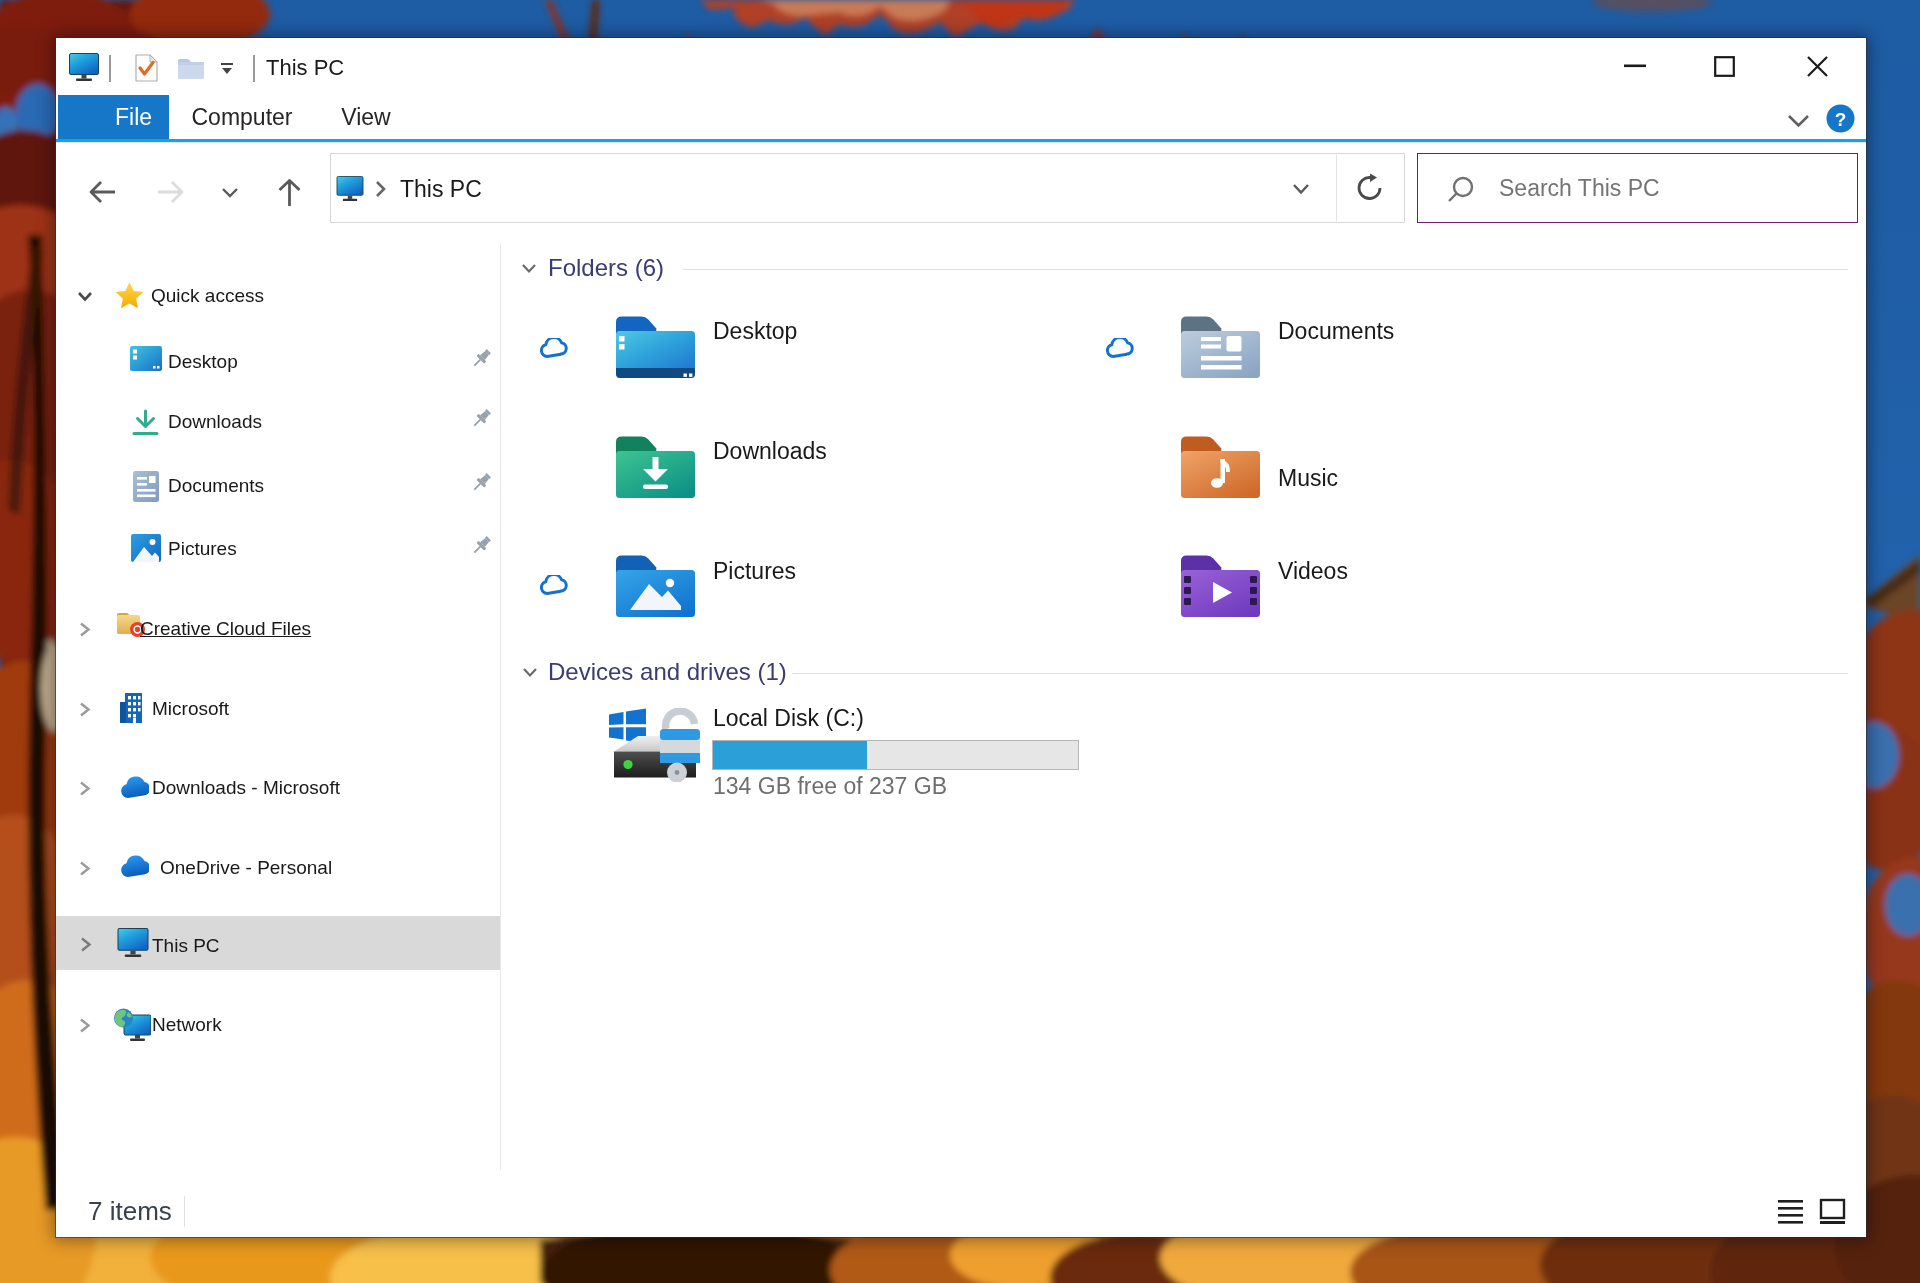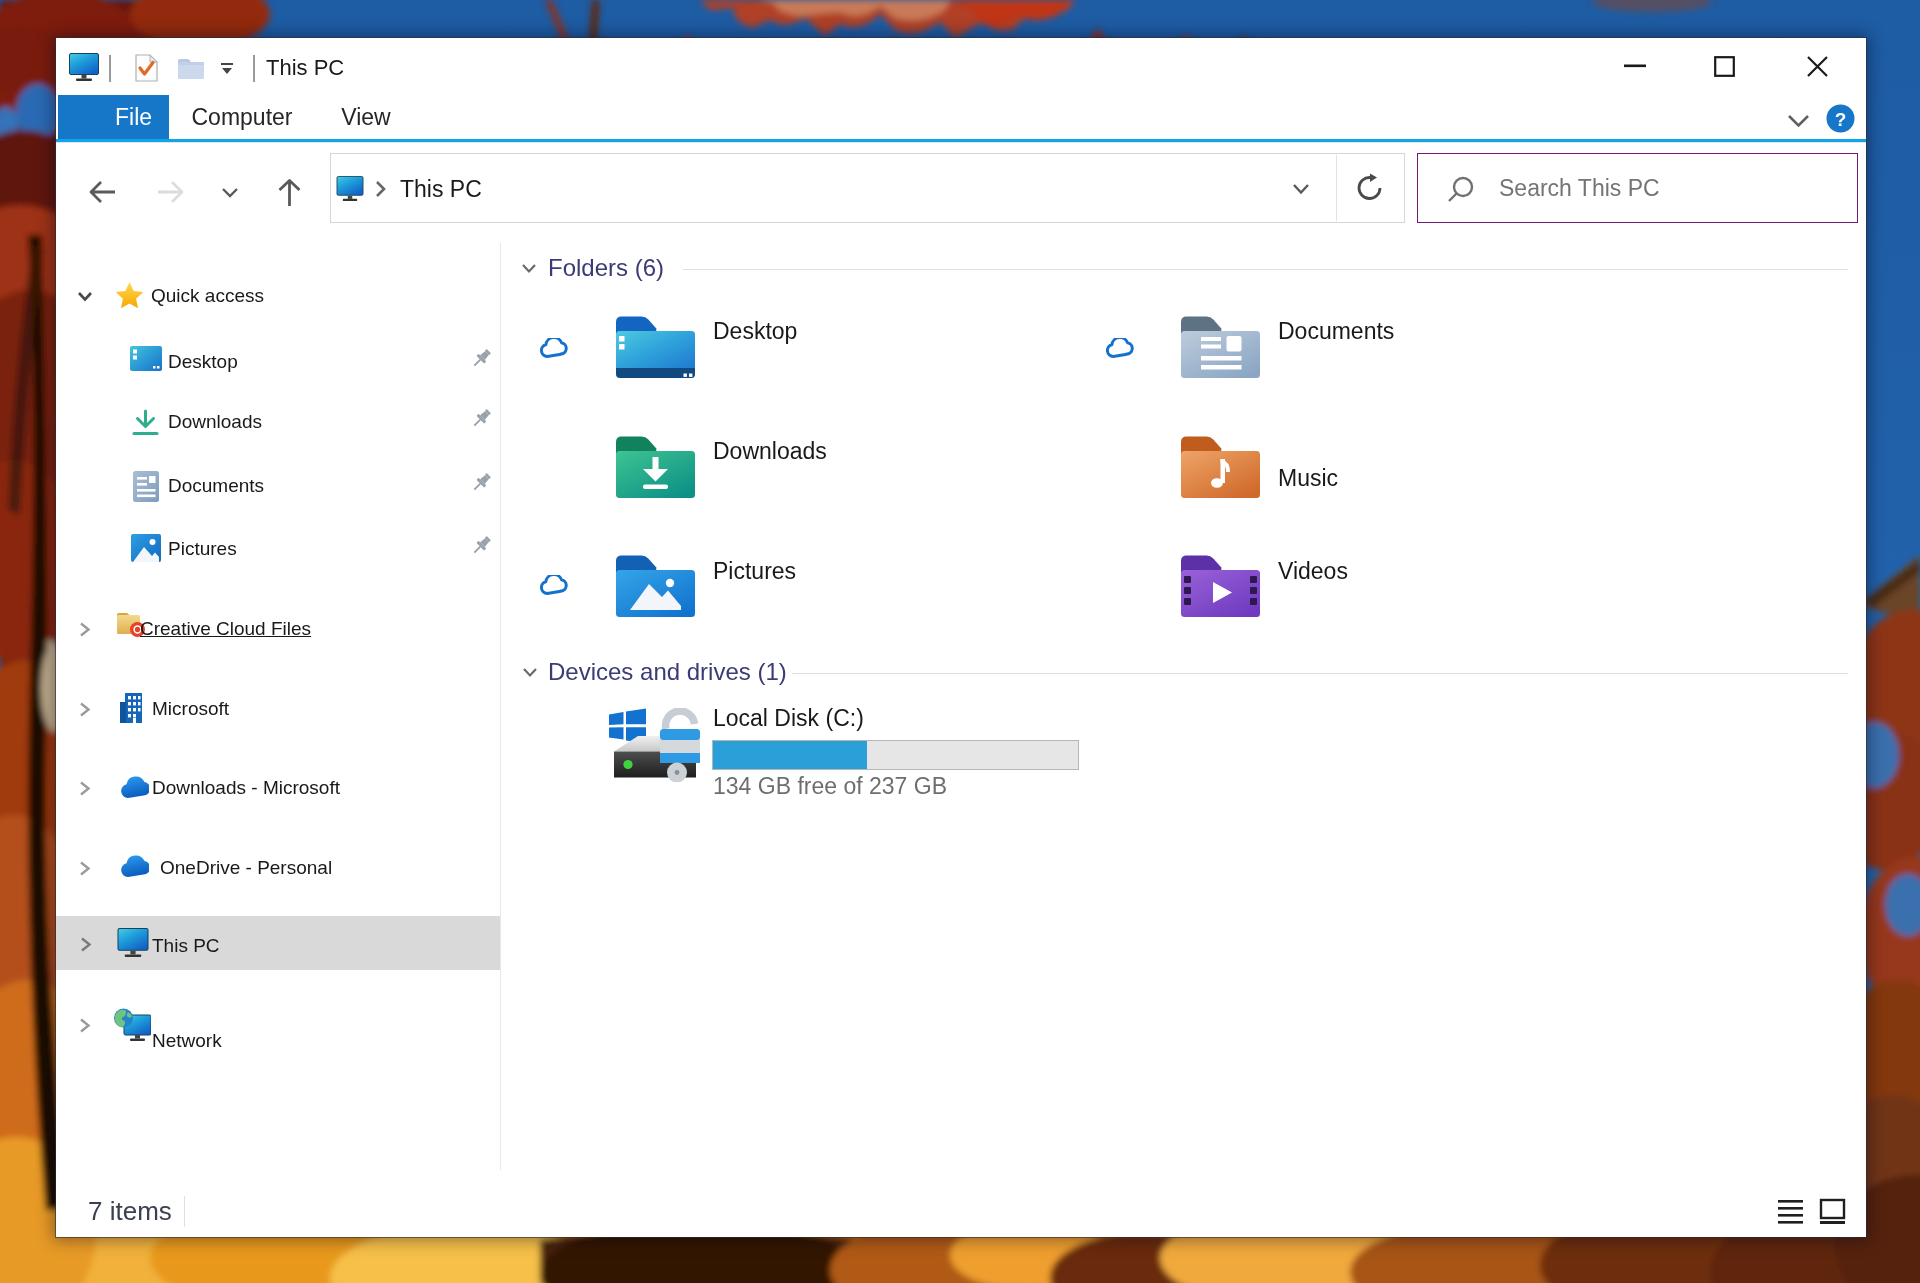--- a/index.html
+++ b/index.html
@@ -333,21 +333,21 @@
         <path d="M3,2.5 L10.5,8.5 L3,14.5" fill="none" stroke="#9a9a9a" stroke-width="2.4"></path>
       </svg>
     <svg class="abs" style="left:58px;top:765px;" width="37" height="34" viewBox="0 0 37 34">
       <rect x="10" y="7" width="27" height="20" rx="1.5" fill="url(#mon1)" stroke="#14445c" stroke-width="1"></rect>
       <rect x="21" y="27" width="5" height="3.5" fill="#444"></rect>
       <rect x="16" y="30.5" width="15" height="2.5" rx="1" fill="#333"></rect>
       <circle cx="9.5" cy="10" r="9.5" fill="#2585c8"></circle>
       <path d="M3.5,3.5 a9.5,9.5 0 0 1 8,-1.2 q1.5,3.5 -1.5,6.2 q-3,1 -2,3.5 q3.5,0.5 3,3.8 q-0.5,2.5 -3.5,3.5 a9.5,9.5 0 0 1 -4,-15.8 Z" fill="#6fc47e"></path>
       <path d="M14,4 q3,1.5 4,4.5 q-2.5,1.5 -4.5,0.5 q-1.5,-2.5 0.5,-5 Z" fill="#6fc47e"></path>
     </svg>
-    <div class="abs txt" style="left:96px;top:771px;margin-top:16px;">Network</div>
+    <div class="abs txt" style="left:96px;top:771px;">Network</div>
 
     <svg class="abs" style="left:414px;top:105px;" width="22" height="22" viewBox="0 0 22 22">
         <g transform="rotate(45 11 11)" fill="#99a1ab">
           <rect x="8" y="0" width="6" height="2.6"></rect>
           <path d="M8.4,2.6 L13.6,2.6 L14.4,9 L7.6,9 Z"></path>
           <rect x="5.5" y="9" width="11" height="3" rx="1"></rect>
           <rect x="10.1" y="12" width="1.8" height="8.5"></rect>
         </g>
       </svg>
     <svg class="abs" style="left:414px;top:165px;" width="22" height="22" viewBox="0 0 22 22">

